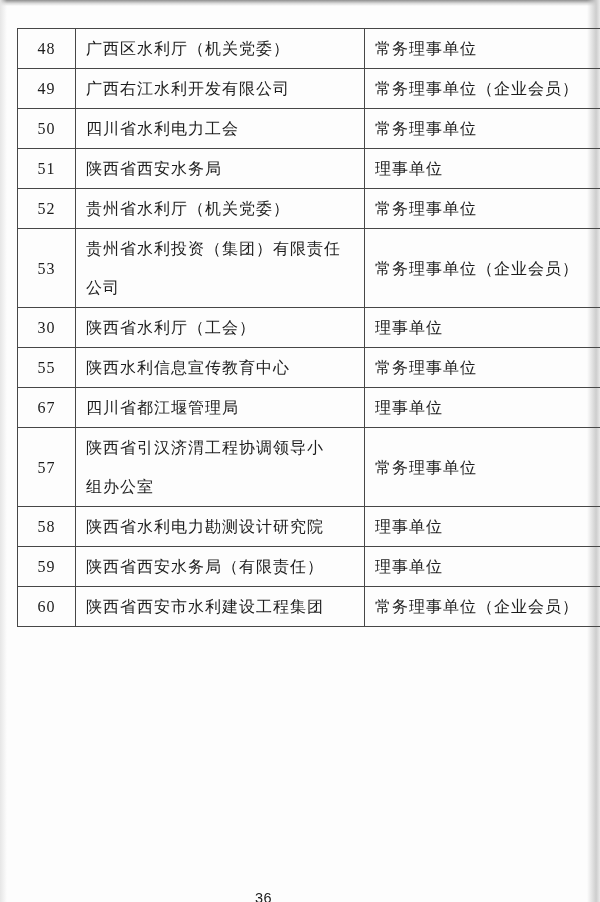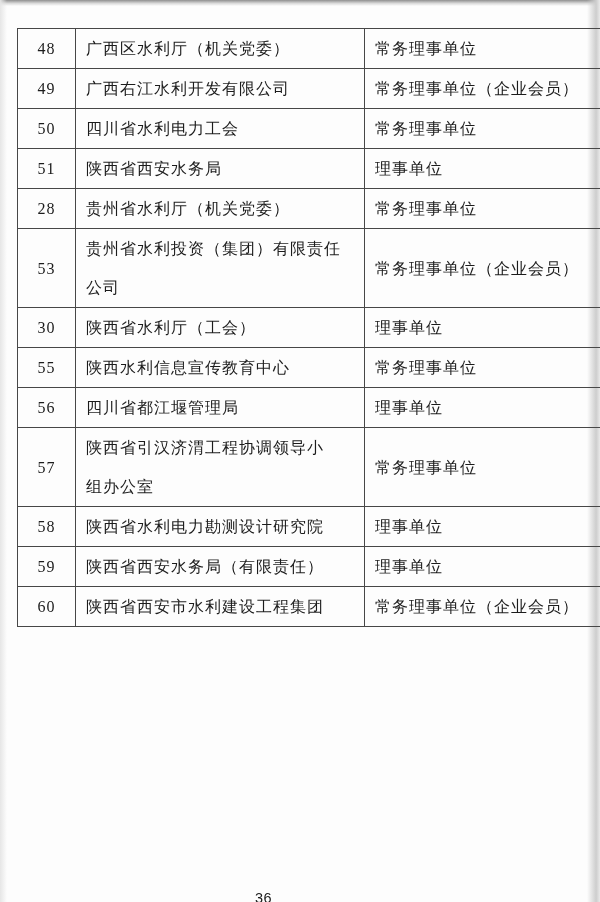--- a/index.html
+++ b/index.html
@@ -92,42 +92,42 @@
         <td class="row-number">50</td>
         <td class="unit-name">四川省水利电力工会</td>
         <td class="member-type">常务理事单位</td>
       </tr>
       <tr>
         <td class="row-number">51</td>
         <td class="unit-name">陕西省西安水务局</td>
         <td class="member-type">理事单位</td>
       </tr>
       <tr>
-        <td class="row-number">28</td>
+        <td class="row-number">52</td>
         <td class="unit-name">贵州省水利厅（机关党委）</td>
         <td class="member-type">常务理事单位</td>
       </tr>
       <tr>
         <td class="row-number">53</td>
         <td class="unit-name">贵州省水利投资（集团）有限责任
 公司</td>
         <td class="member-type">常务理事单位（企业会员）</td>
       </tr>
       <tr>
         <td class="row-number">30</td>
         <td class="unit-name">陕西省水利厅（工会）</td>
         <td class="member-type">理事单位</td>
       </tr>
       <tr>
         <td class="row-number">55</td>
         <td class="unit-name">陕西水利信息宣传教育中心</td>
         <td class="member-type">常务理事单位</td>
       </tr>
       <tr>
-        <td class="row-number">56</td>
+        <td class="row-number">67</td>
         <td class="unit-name">四川省都江堰管理局</td>
         <td class="member-type">理事单位</td>
       </tr>
       <tr>
         <td class="row-number">57</td>
         <td class="unit-name">陕西省引汉济渭工程协调领导小
 组办公室</td>
         <td class="member-type">常务理事单位</td>
       </tr>
       <tr>

